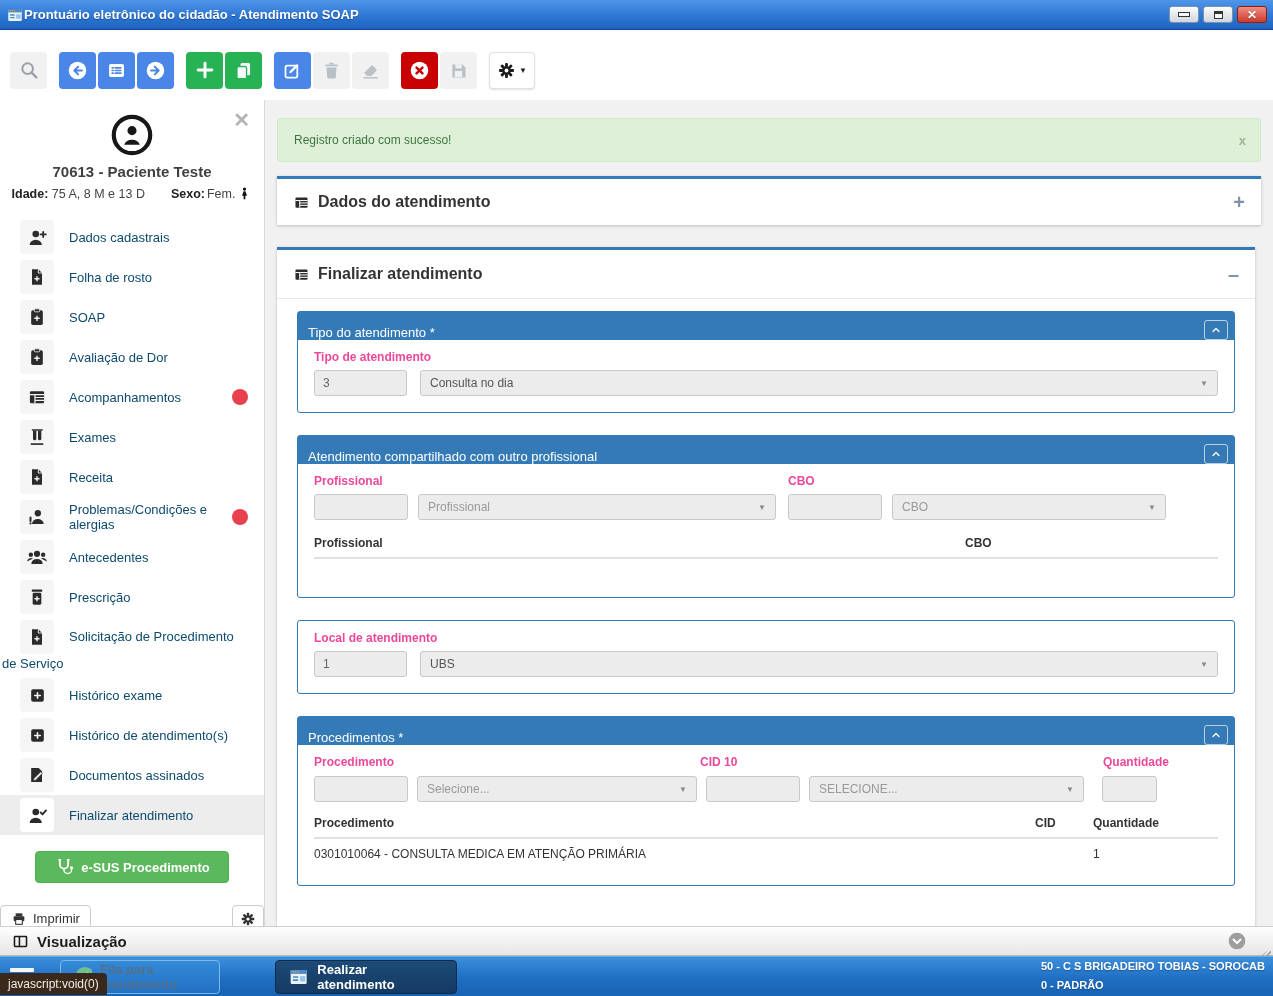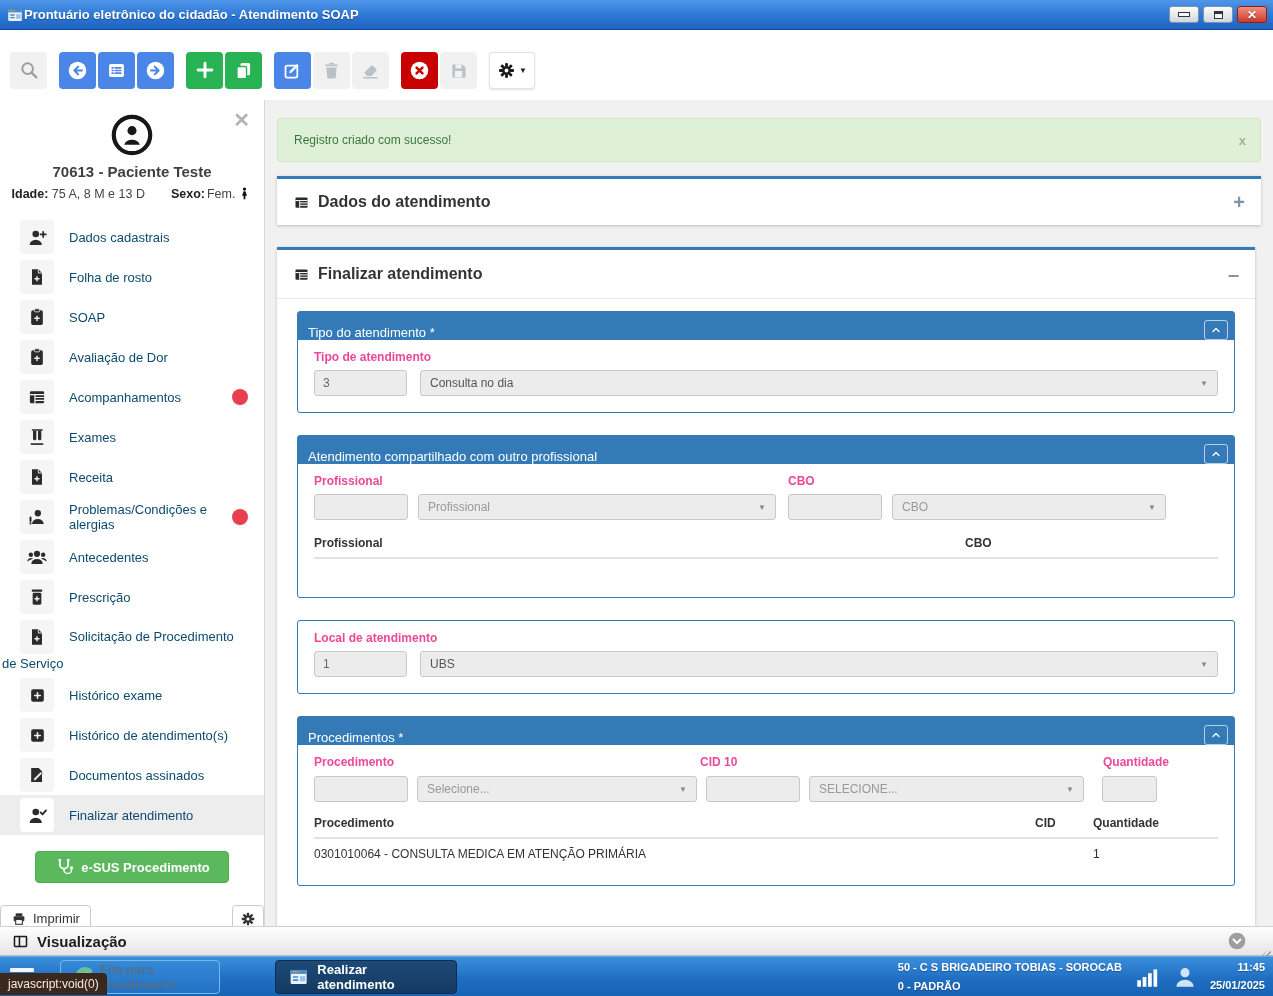--- a/index.html
+++ b/index.html
@@ -102,21 +102,21 @@
   
   #taskbar { position:absolute; left:0; top:956px; width:1273px; height:40px;
     background:linear-gradient(#3b8fde,#1f6ec2 55%,#1763b4); border-top:1px solid #64abe8; }
   #tb-burger { position:absolute; left:10px; top:11px; display:flex; flex-direction:column; gap:4px; }
   #tb-burger i { width:24px; height:3.5px; background:#f2f6fa; border-radius:1px; display:block; }
   .task { position:absolute; top:3px; height:34px; border-radius:4px; display:flex; align-items:center; gap:8px; padding:0 12px; }
   #task-fila { left:60px; width:160px; background:linear-gradient(#3489d8,#2271c4); border:1px solid #79b9ea; }
   #task-fila .task-label { color:#51708c; font-size:13px; font-weight:bold; }
   #task-real { left:244px; width:182px; background:linear-gradient(#1d4a77,#143a62); border:1px solid #0f2c4a;margin-left:31px; }
   #task-real .task-label { color:#fff; font-size:13px; font-weight:bold; }
-  #tb-right { position:absolute; right:8px; top:0; height:40px; display:flex; align-items:center; gap:12px; color:#fff; }
+  #tb-right { position:absolute; right:8px; top:0; height:40px; display:flex; align-items:center; gap:12px; color:#fff;flex-direction:column; }
   #tb-unit { font-size:11px; font-weight:bold; line-height:1.75; text-shadow:0 1px 1px rgba(0,0,0,.3); }
   #tb-clock { font-size:11px; font-weight:bold; text-align:right; line-height:1.6; text-shadow:0 1px 1px rgba(0,0,0,.3); }
   #tb-user { color:#cfe4f7; display:flex; }
   #tb-signal { color:#fff; display:flex; }
 
   
   #tooltip { position:absolute; left:0; top:973px; background:#3a281c; color:#f3ece4; font-size:12px;
     padding:4px 8px; border-top-right-radius:4px; z-index:50; }
 </style>
 </head>

